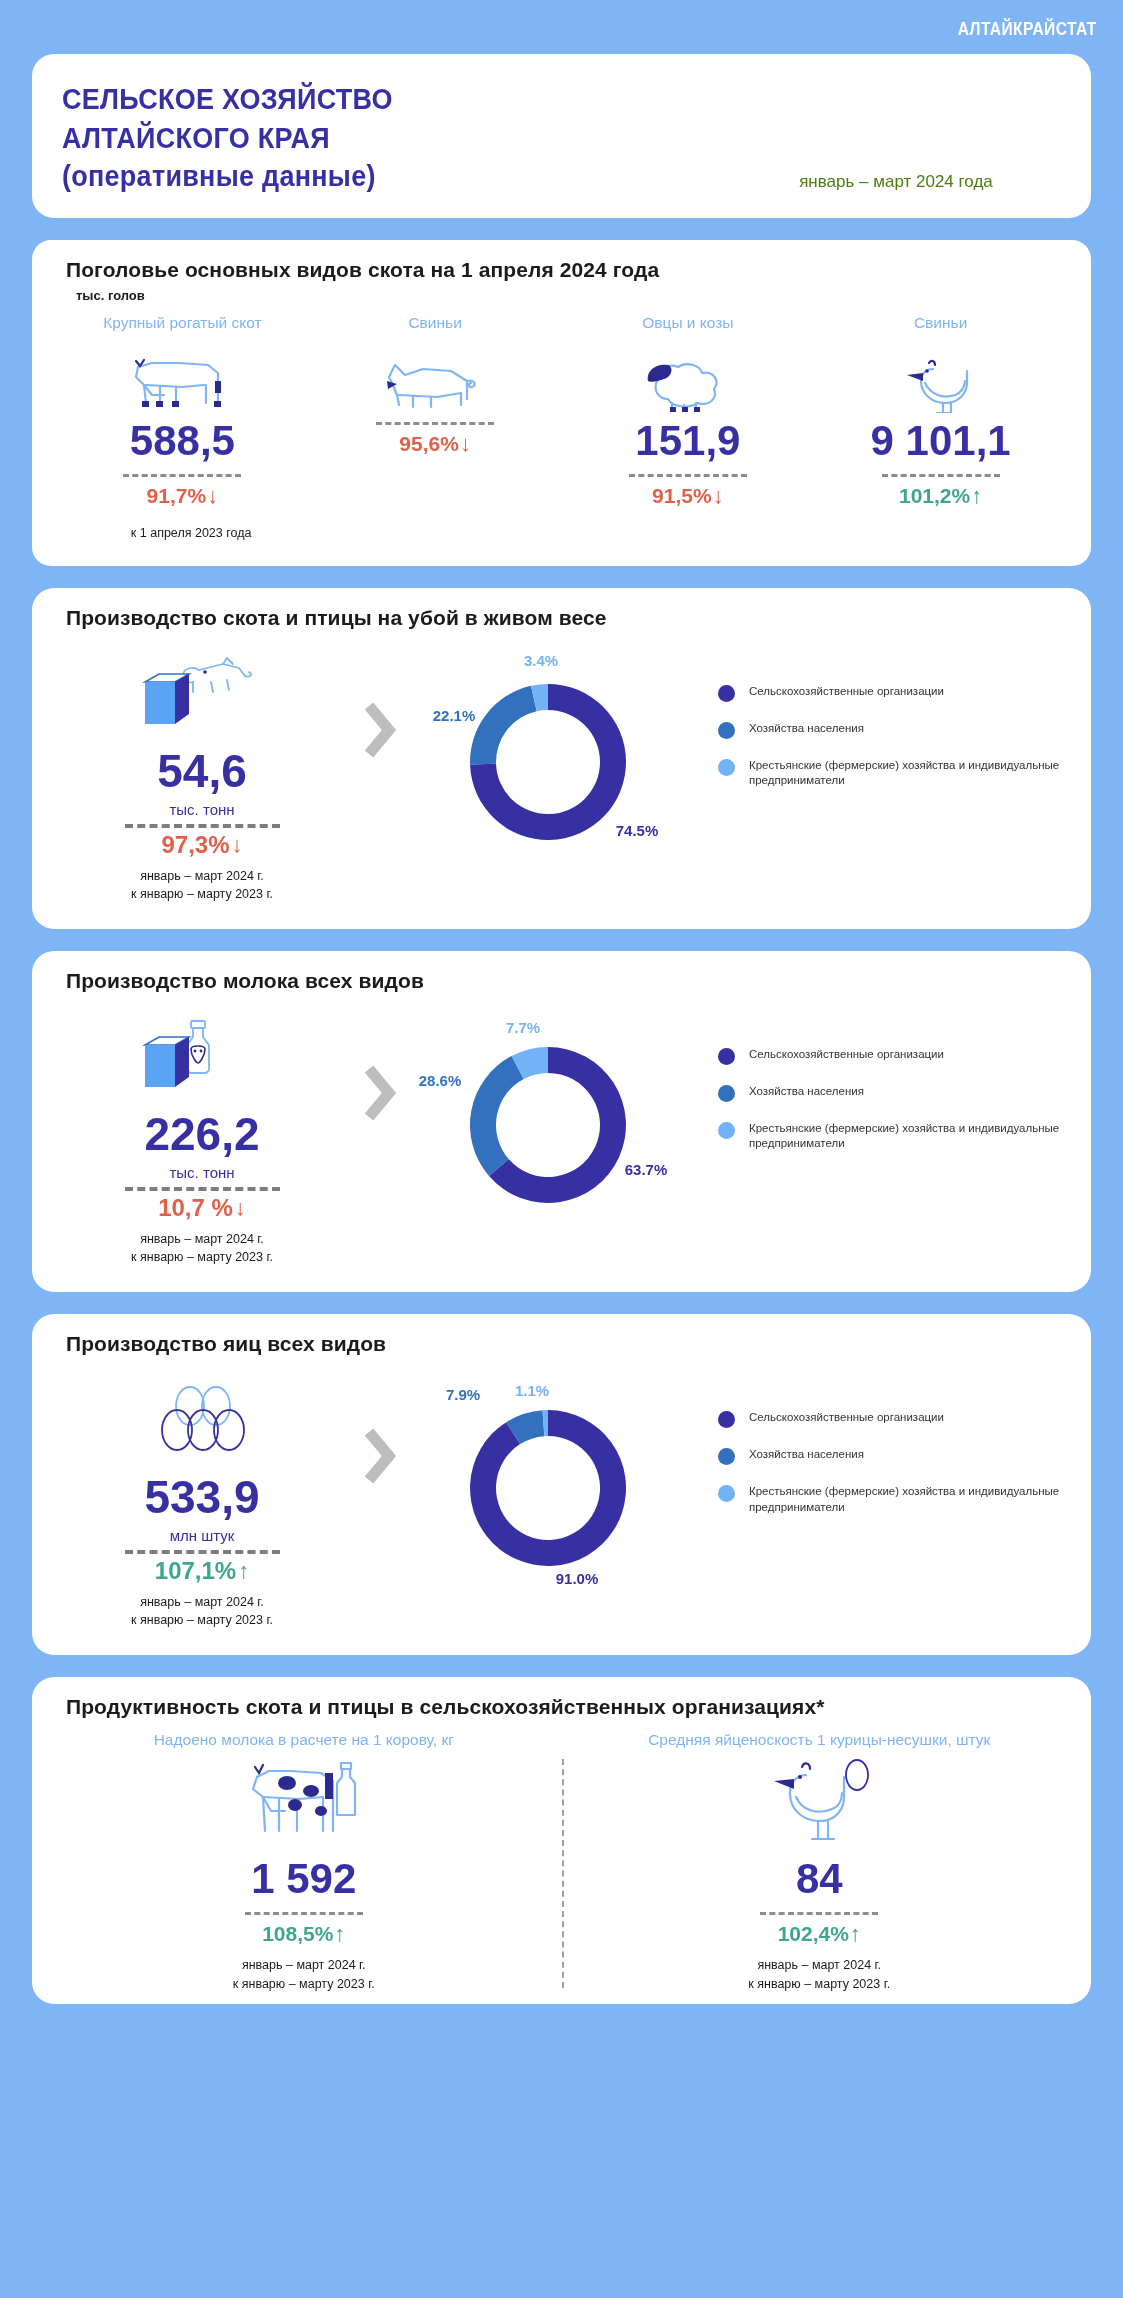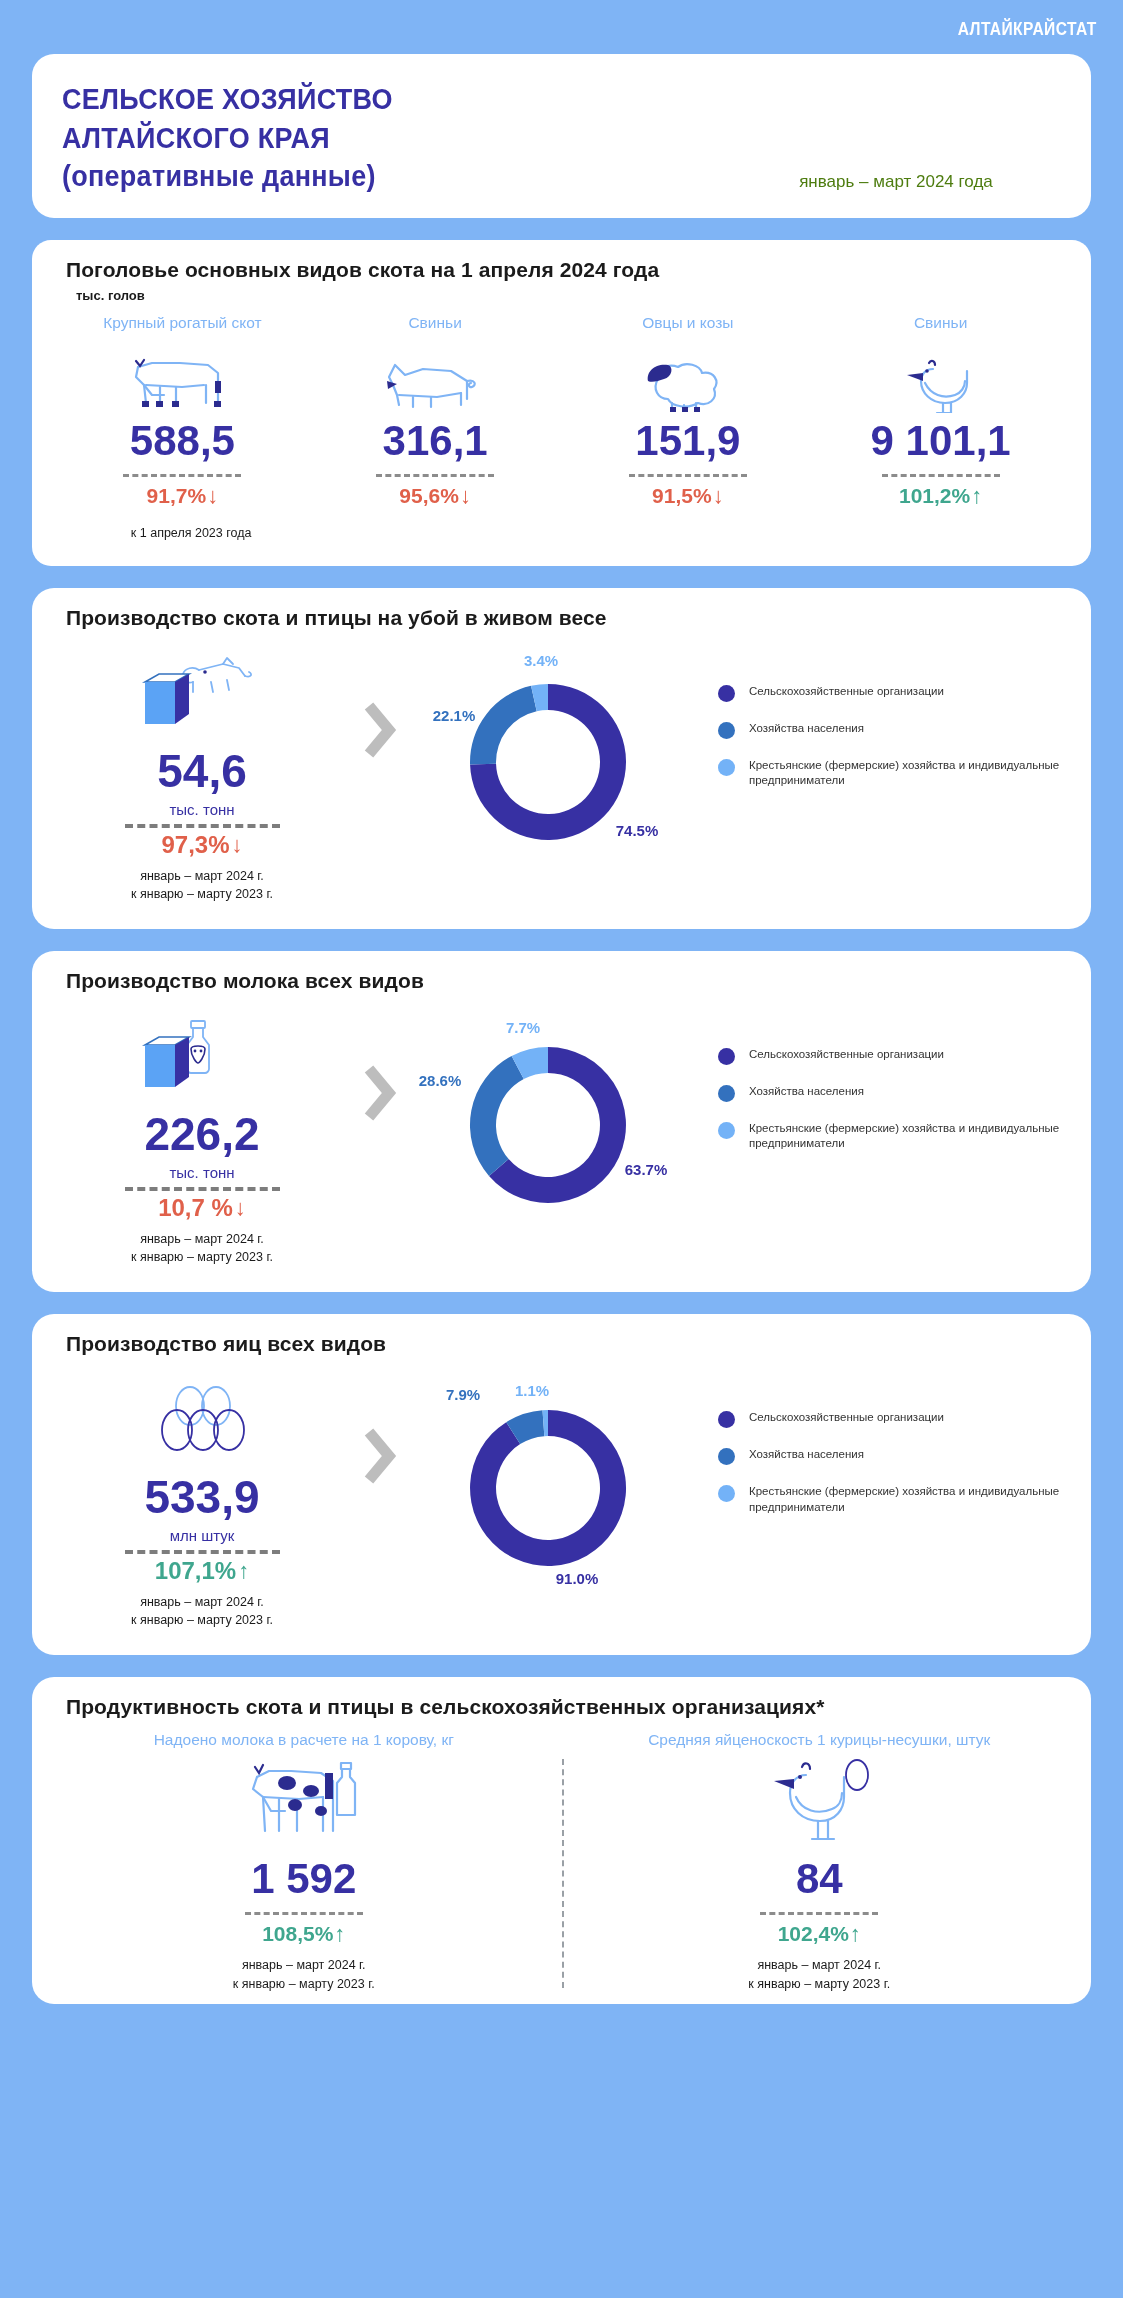--- a/index.html
+++ b/index.html
@@ -247,21 +247,20 @@
           <g fill="none" stroke="#7FB4F5" stroke-width="2.2" stroke-linecap="round" stroke-linejoin="round">
             <path d="M18 34 L14 26 L20 14 L30 24 L48 18 L76 20 L92 30 L92 48"></path>
             <path d="M18 34 L22 44 L24 54"></path>
             <path d="M24 44 L62 46 L86 42"></path>
             <path d="M38 46 L38 56 M56 46 L56 56 M86 42 L86 54"></path>
             <path d="M92 30 C100 28 102 34 97 36 C93 37 93 32 96 32"></path>
           </g>
           <path d="M12 30 L22 33 L13 38 Z" fill="#2B2B8F"></path>
         </svg>
       </div>
-      <div class="ls-value">316,1</div>
       <div class="dashline"></div>
       <div class="pct down">
         <span>95,6%</span>
         <span class="arrow">↓</span>
       </div>
     </div>
 
     <div class="ls-col">
       <div class="ls-label">Овцы и козы</div>
       <div class="ls-icon">

